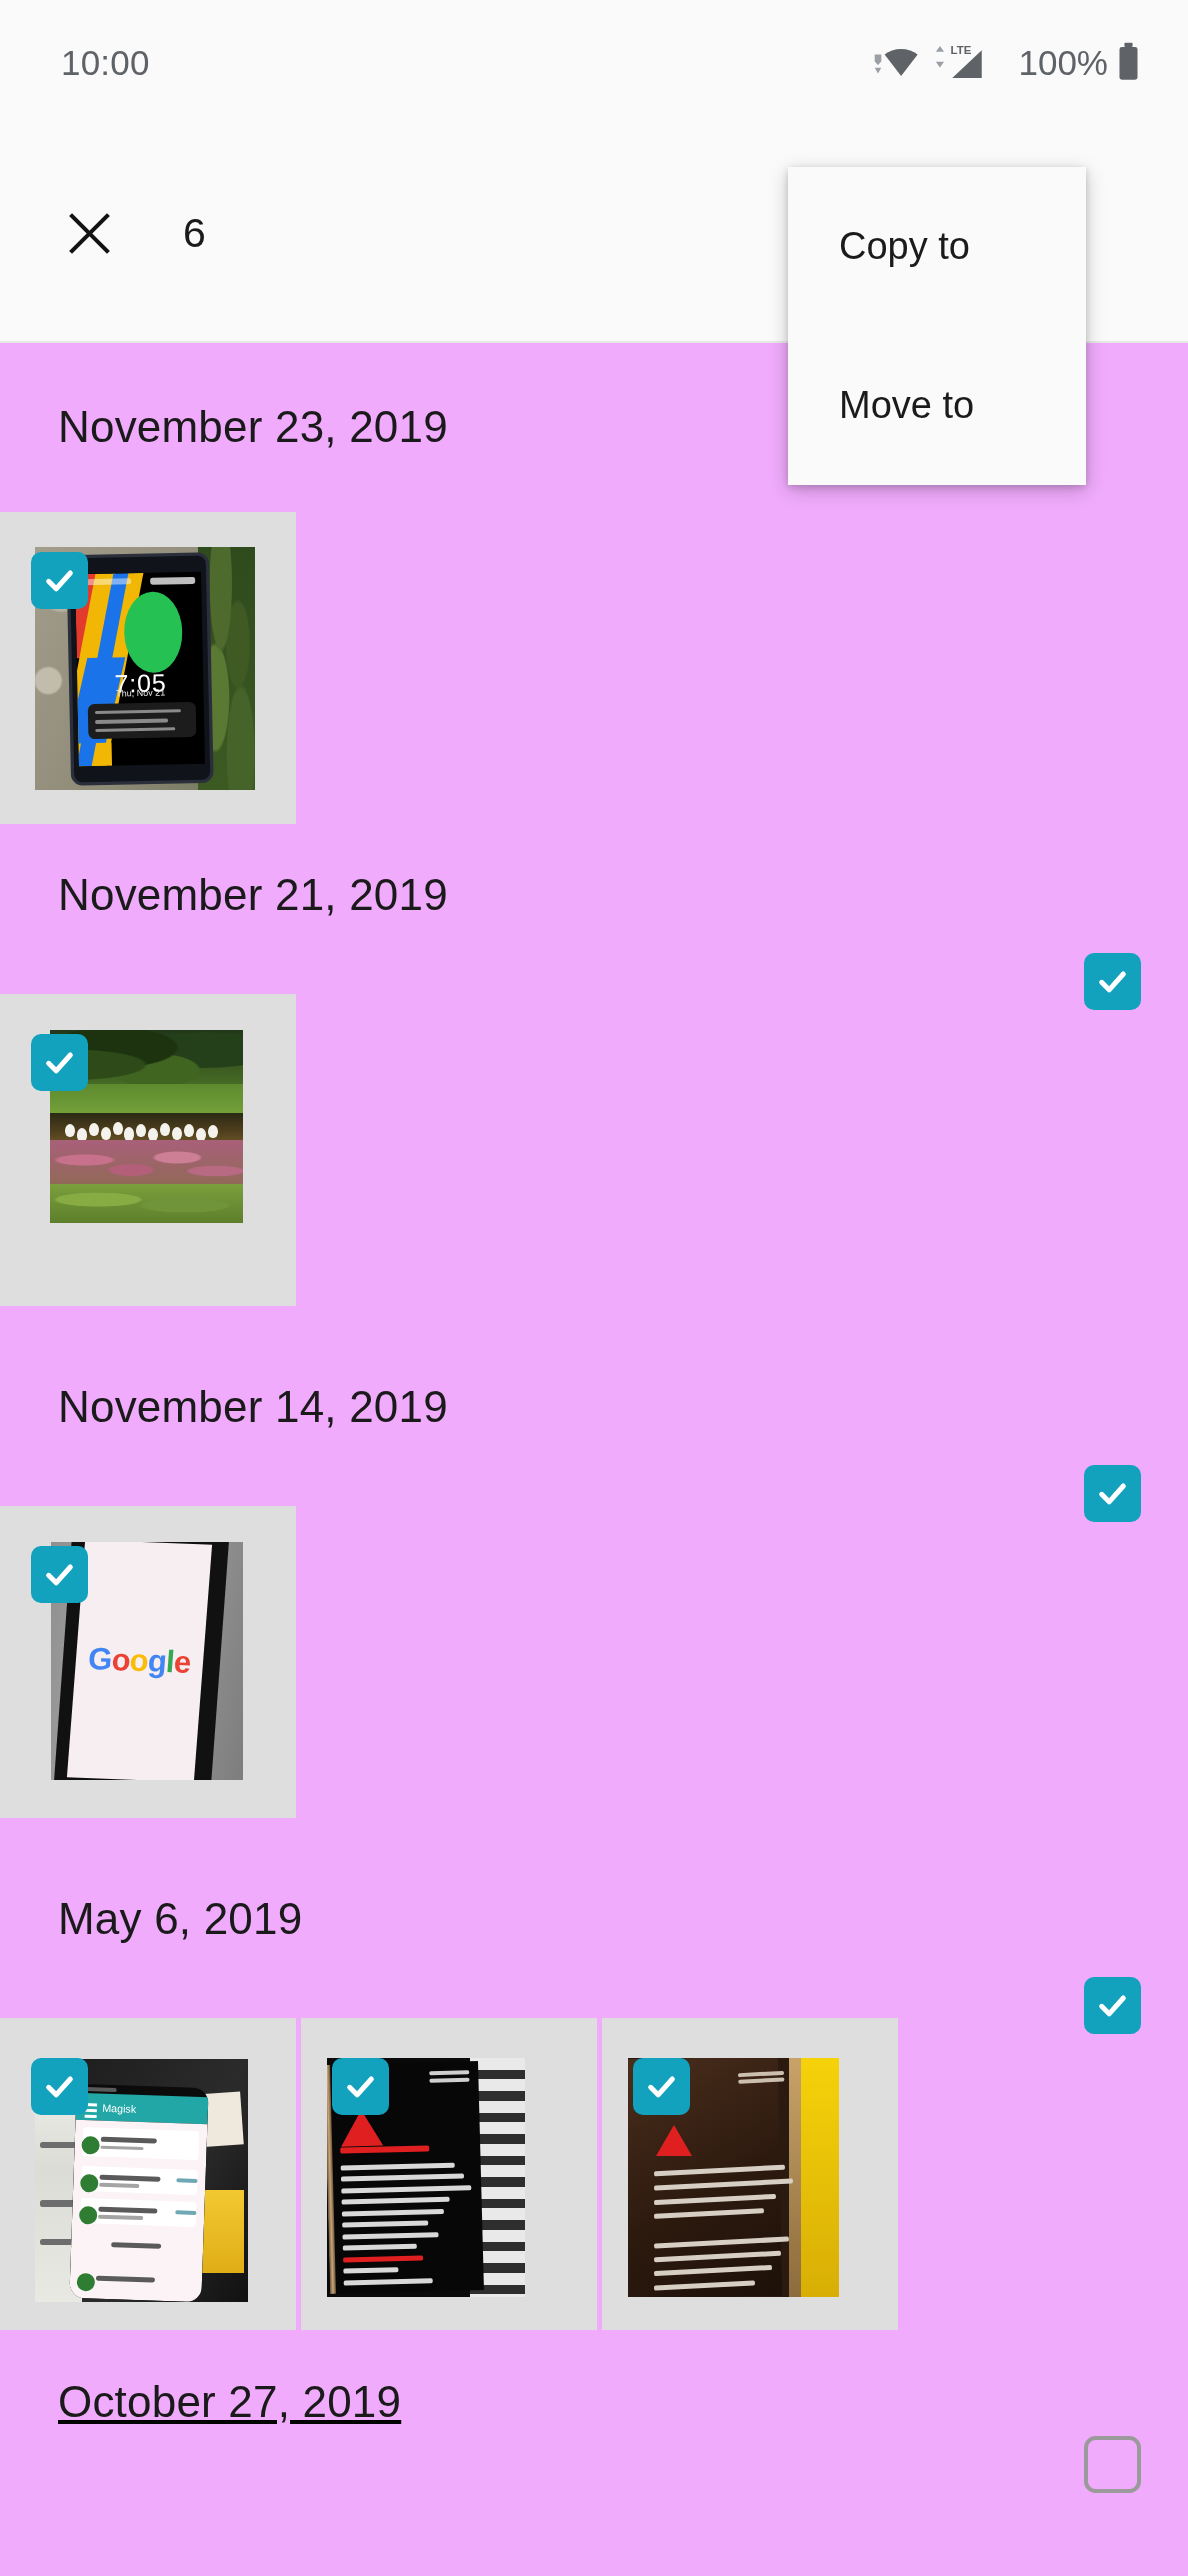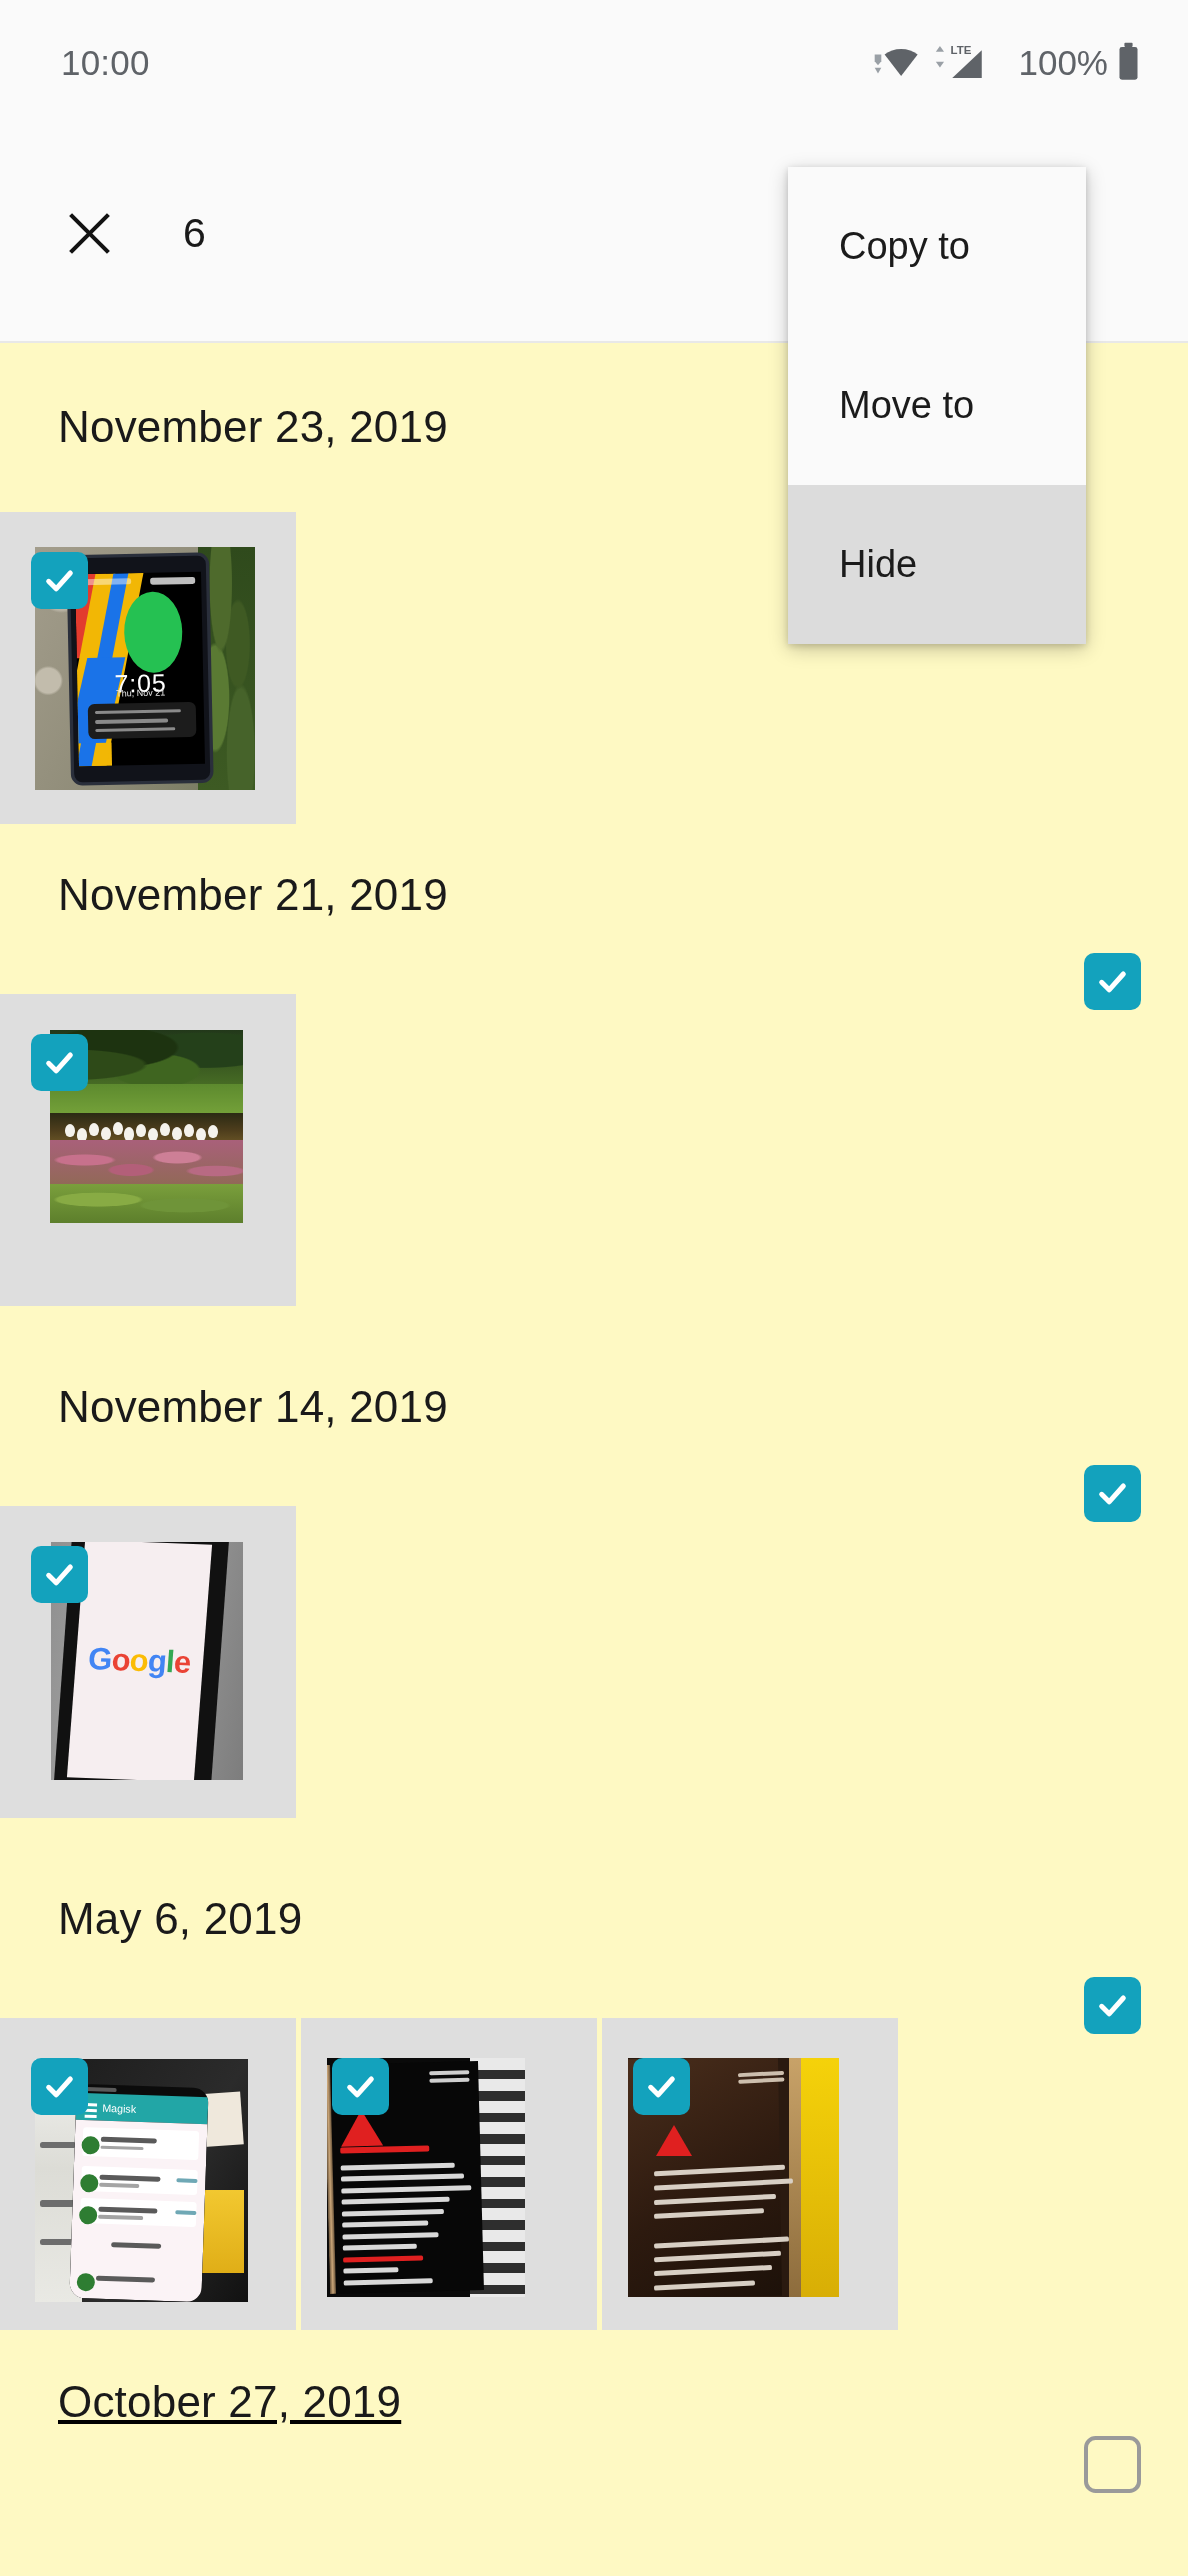--- a/index.html
+++ b/index.html
@@ -10,21 +10,21 @@
     height: 2576px;
     background: #fafafa;
     font-family: "Liberation Sans", "DejaVu Sans", sans-serif;
     overflow: hidden;
   }
 
   #screen {
     position: relative;
     width: 1189px;
     height: 2576px;
-    background: #fef9c3;
+    background: #f0abfc;
     overflow: hidden;
   }
 
   
   .status-bar {
     position: absolute;
     top: 0; left: 0;
     width: 1189px;
     height: 124px;
     background: #fafafa;
@@ -729,17 +729,16 @@
       <div class="group-check" style="top:104px;">
         <div class="cb unchecked"></div>
       </div>
     </div>
 
   </div>
 
   <div class="overflow-menu">
     <div class="menu-item">Copy to</div>
     <div class="menu-item">Move to</div>
-    <div class="menu-item pressed">Hide</div>
   </div>
 
 </div>
 
 
 </body></html>

